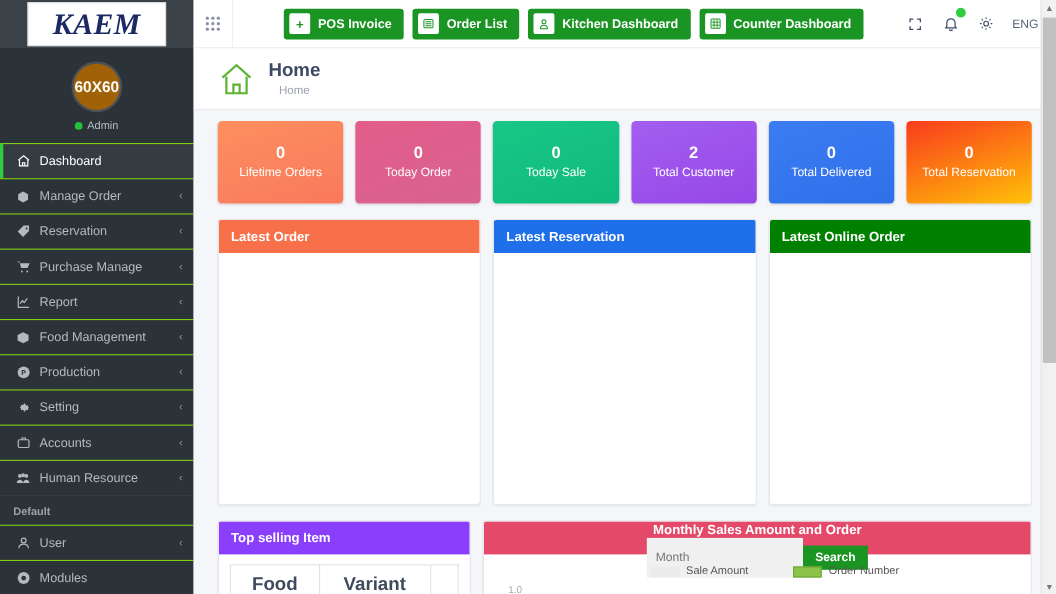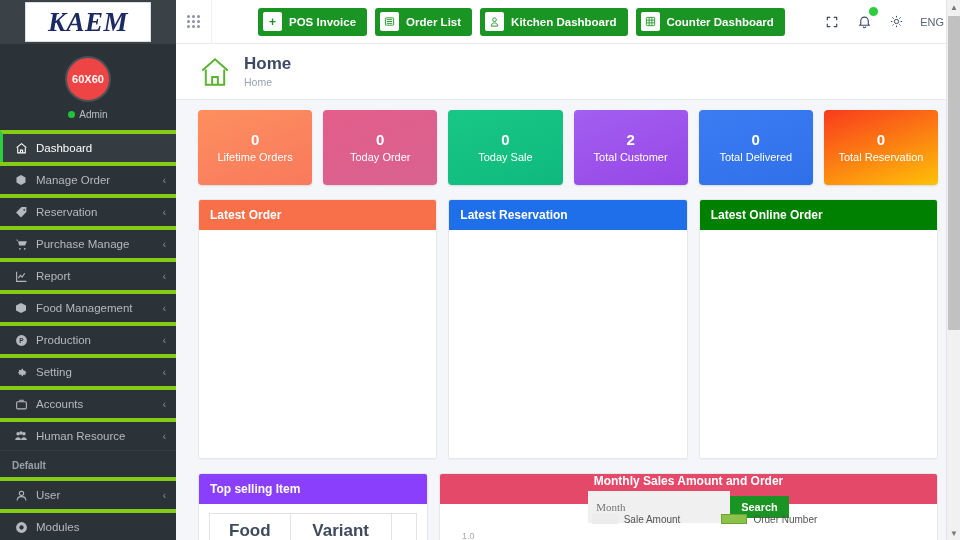--- a/index.html
+++ b/index.html
@@ -36,39 +36,39 @@
     letter-spacing: 0.5px;
     line-height: 1;
   }
   .profile {
     padding: 12px 0 10px 0;
     text-align: center;
     background: #2c3338;
   }
   .avatar {
     width: 46px; height: 46px; border-radius: 50%;
-    background: #ef4444;
+    background: #a16207;
     border: 2px solid #4a5158;
     margin: 0 auto;
     display: flex; align-items: center; justify-content: center;
-    color: #fbfbfb; font-size: 11px; font-weight: bold;
+    color: #fbfbfb; font-size: 14px; font-weight: bold;
   }
   .profile-name {
     margin-top: 7px;
     font-size: 10px; color: #b8bec4;
     display: flex; align-items: center; justify-content: center; gap: 4px;
   }
   .dot-online { width: 7px; height: 7px; border-radius: 50%; background: #22c13a; display:inline-block; }
 
   .nav { list-style: none; }
   .nav-item {
     display: flex; align-items: center;
     height: 32px; padding: 0 10px 0 12px;
     color: #b3b9bf; font-size: 11.5px;
-    border-top: 4px solid #84cc16;
+    border-top: 1px solid #84cc16;
     position: relative;
     cursor: pointer;
   }
   .nav-item .ico {
     width: 18px; flex: 0 0 18px;
     display: flex; align-items: center; justify-content: center;
     color: #b3b9bf;
   }
   .nav-item .lbl { flex: 1; padding-left: 6px; }
   .nav-item .caret { font-size: 10px; color: #8e959b; }
@@ -134,20 +134,21 @@
   }
   .lang { font-size: 11px; color: #5a6578; padding-left: 6px; padding-right: 2px; }
 
   
   .crumbbar {
     height: 56px; background: #ffffff;
     border-bottom: 1px solid #e8eaee;
     display: flex; align-items: center;
     padding: 0 22px;
     gap: 12px;
+    text-align: center;
   }
   .crumb-title { font-size: 17px; color: #3c4a63; font-weight: bold; line-height: 1.1; }
   .crumb-sub { font-size: 10.5px; color: #9aa3b0; margin-top: 3px; }
 
   
   .content { padding: 10px 22px 0 22px; }
 
   .stats { display: flex; gap: 11px; }
   .stat {
     flex: 1; height: 75px; border-radius: 4px;
@@ -172,43 +173,43 @@
     padding: 0 11px; color: #fff; font-size: 12px; font-weight: bold;
   }
   .panel-body { height: 228px; background: #fff; }
 
   .panels-2 { display: flex; gap: 11px; margin-top: 14px; }
   .panel-left { flex: 0 0 230px; }
   .panel-right { flex: 1; }
   .panel-head-flex { justify-content: space-between; gap: 8px; }
   .search-wrap { display: flex; align-items: center; height: 22px; }
   .month-input {
-    width: 142px; height: 32px;
+    width: 142px; height: 22px;
     border: none; outline: none;
     background: #f0f0f0; color: #8c8c8c;
-    font-size: 11px; padding: 4px 8px;
-    font-family: Liberation Serif, serif;
+    font-size: 11px; padding: 18px 8px;
+    font-family: Liberation Sans, sans-serif;
   }
   .search-btn {
     height: 22px; border: none; background: #1a9422;
     color: #fff; font-size: 11px; font-weight: bold;
     padding: 0 11px; cursor: pointer;
     font-family: Liberation Sans, sans-serif;
   }
   .tbl { width: 100%; border-collapse: collapse; margin: 9px 10px 0 10px; width: calc(100% - 20px); }
   .tbl th {
     text-align: center; font-size: 17px; color: #3f4a5c; font-weight: bold;
     padding: 7px 9px; border: 1px solid #e0e3e8;
   }
   .chart-area { padding: 10px 12px 0 12px; position: relative; height: 120px; }
   .legend { display: flex; align-items: center; justify-content: center; gap: 9px; font-size: 10px; color: #555; }
   .legend .sw { width: 26px; height: 10px; display: inline-block; }
   .legend .sw.sale { background: #ececec; }
   .legend .sw.order { background: #8bc34a; border: 1px solid #6fa337; }
-  .legend .item { display: flex; gap: 6px; padding-left: 32px; }
+  .legend .item { display: flex; align-items: center; gap: 6px; padding-left: 32px; }
   .ytick { font-size: 9px; color: #aaa; margin-top: 6px; padding-left: 10px; }
 
   
   .vscroll {
     position: absolute; top: 0; right: 0; width: 14px; height: 540px;
     background: #f1f1f1; border-left: 1px solid #e3e3e3;
   }
   .vscroll .arrow-up, .vscroll .arrow-dn {
     position: absolute; left: 0; width: 14px; height: 14px;
     display: flex; align-items: center; justify-content: center;

